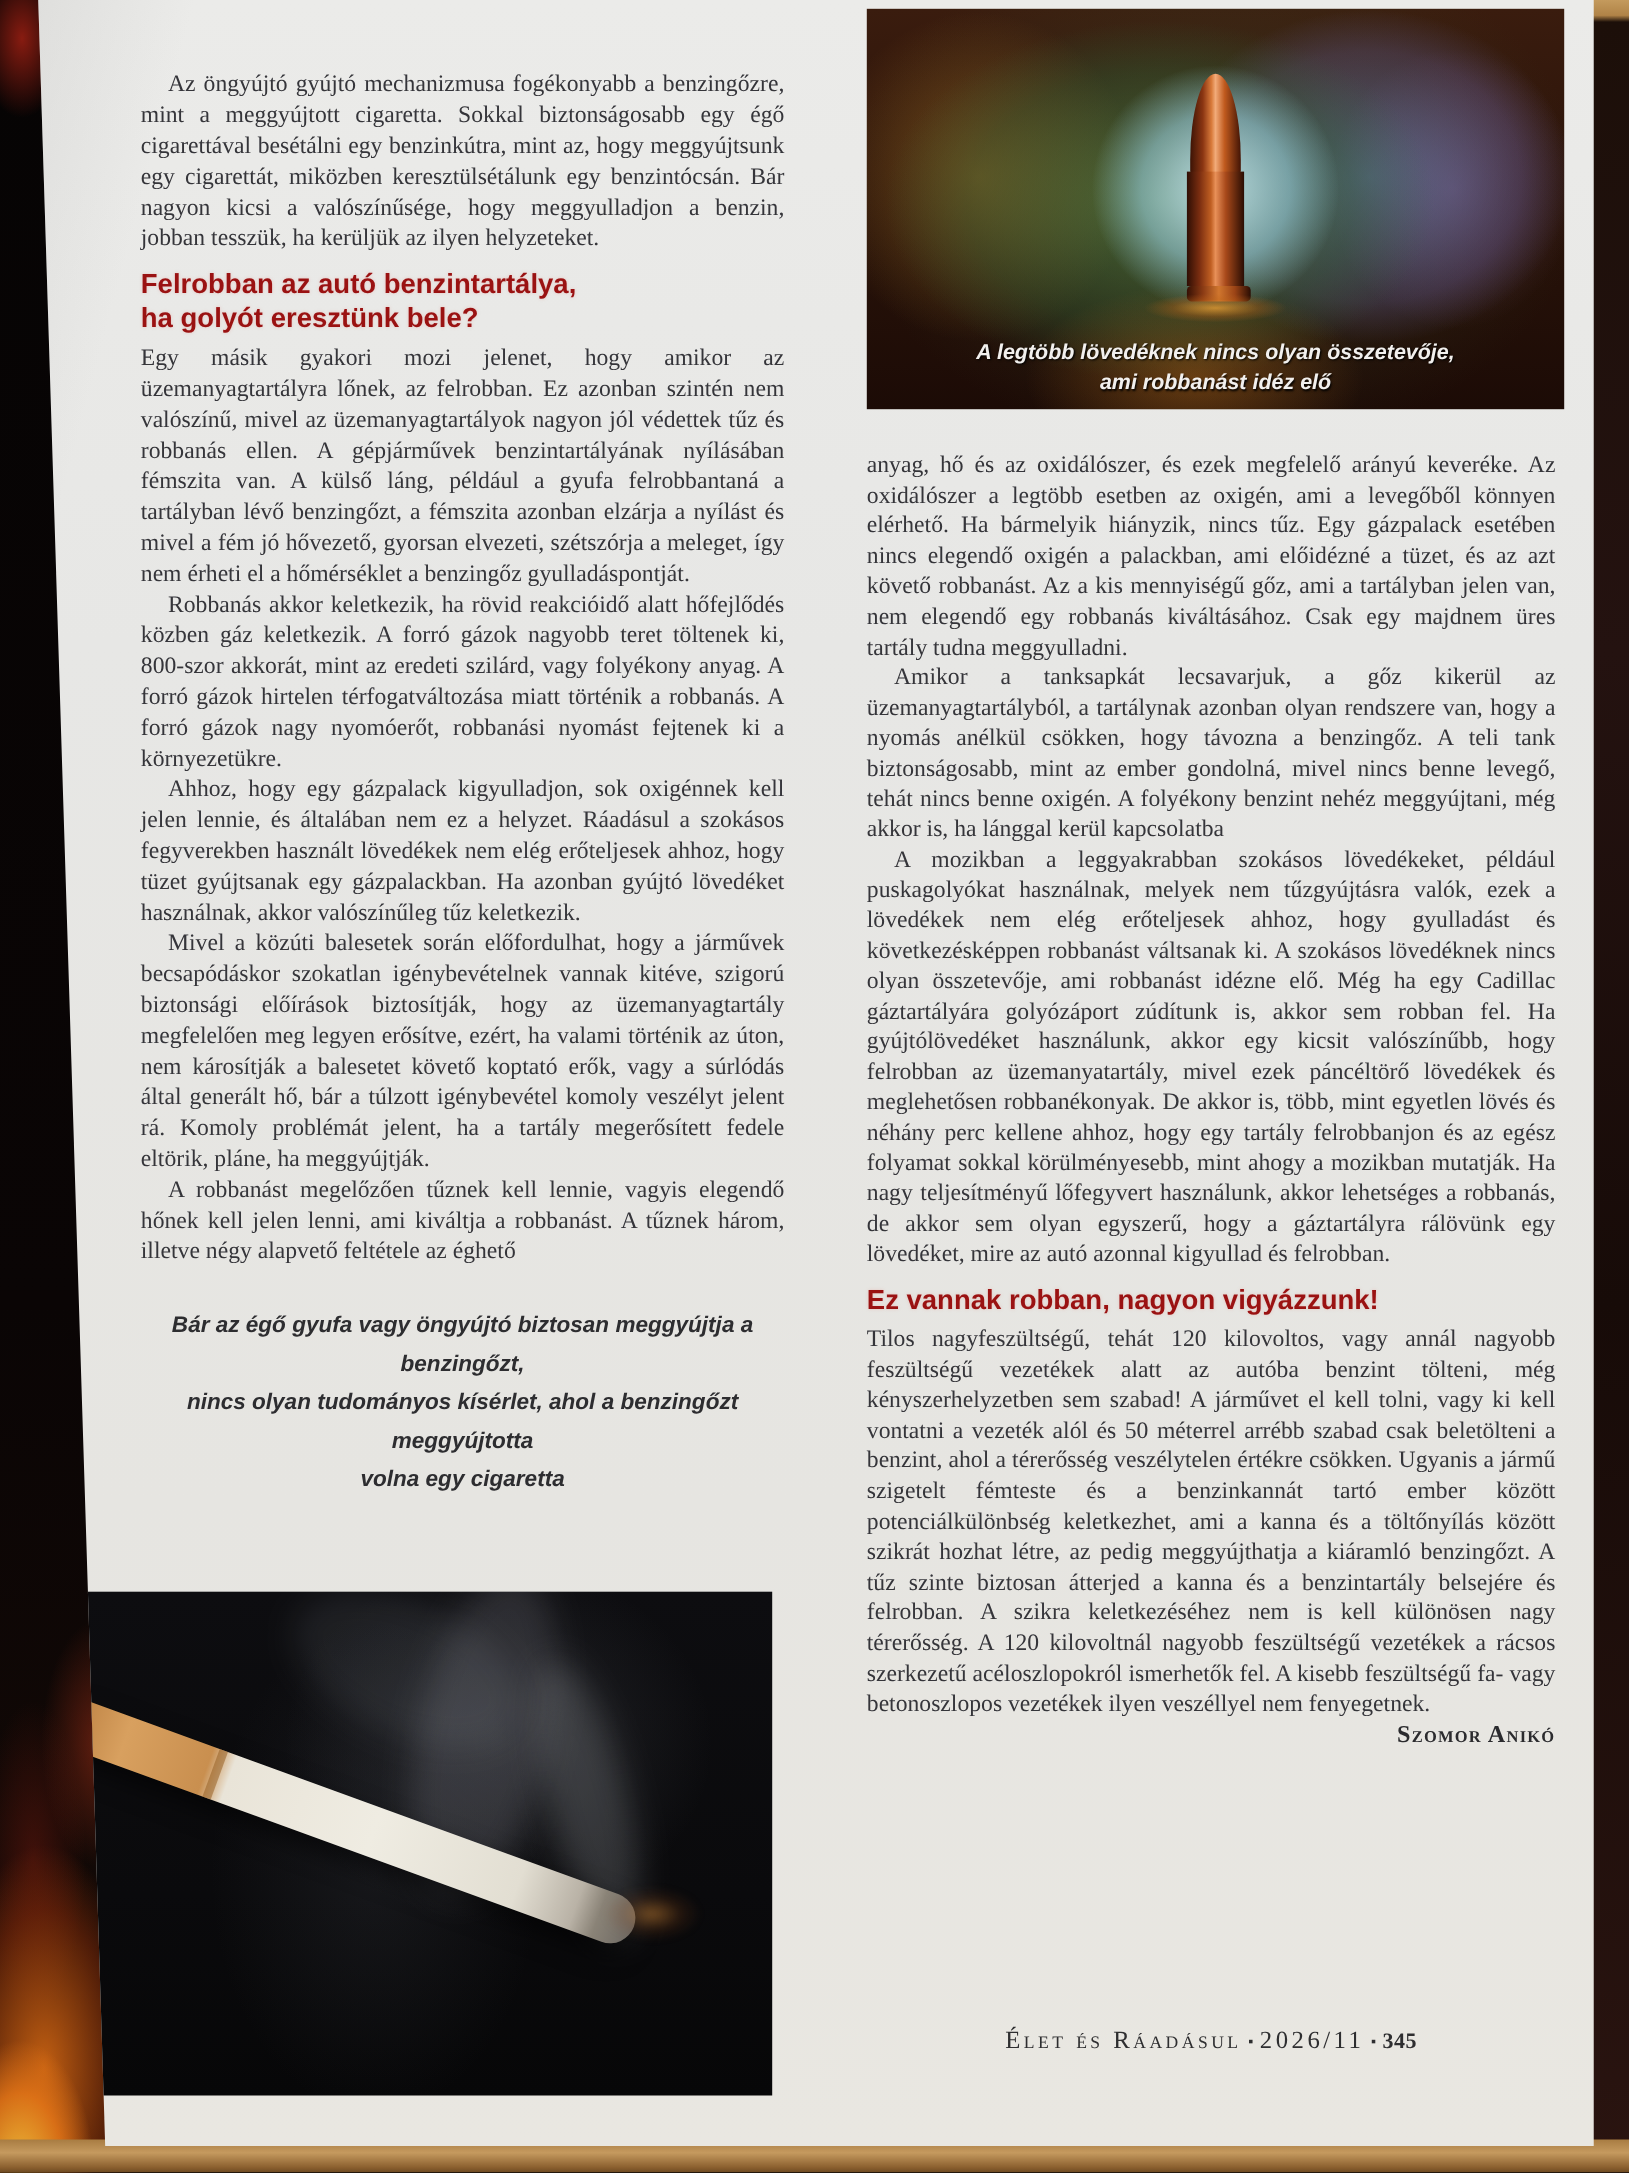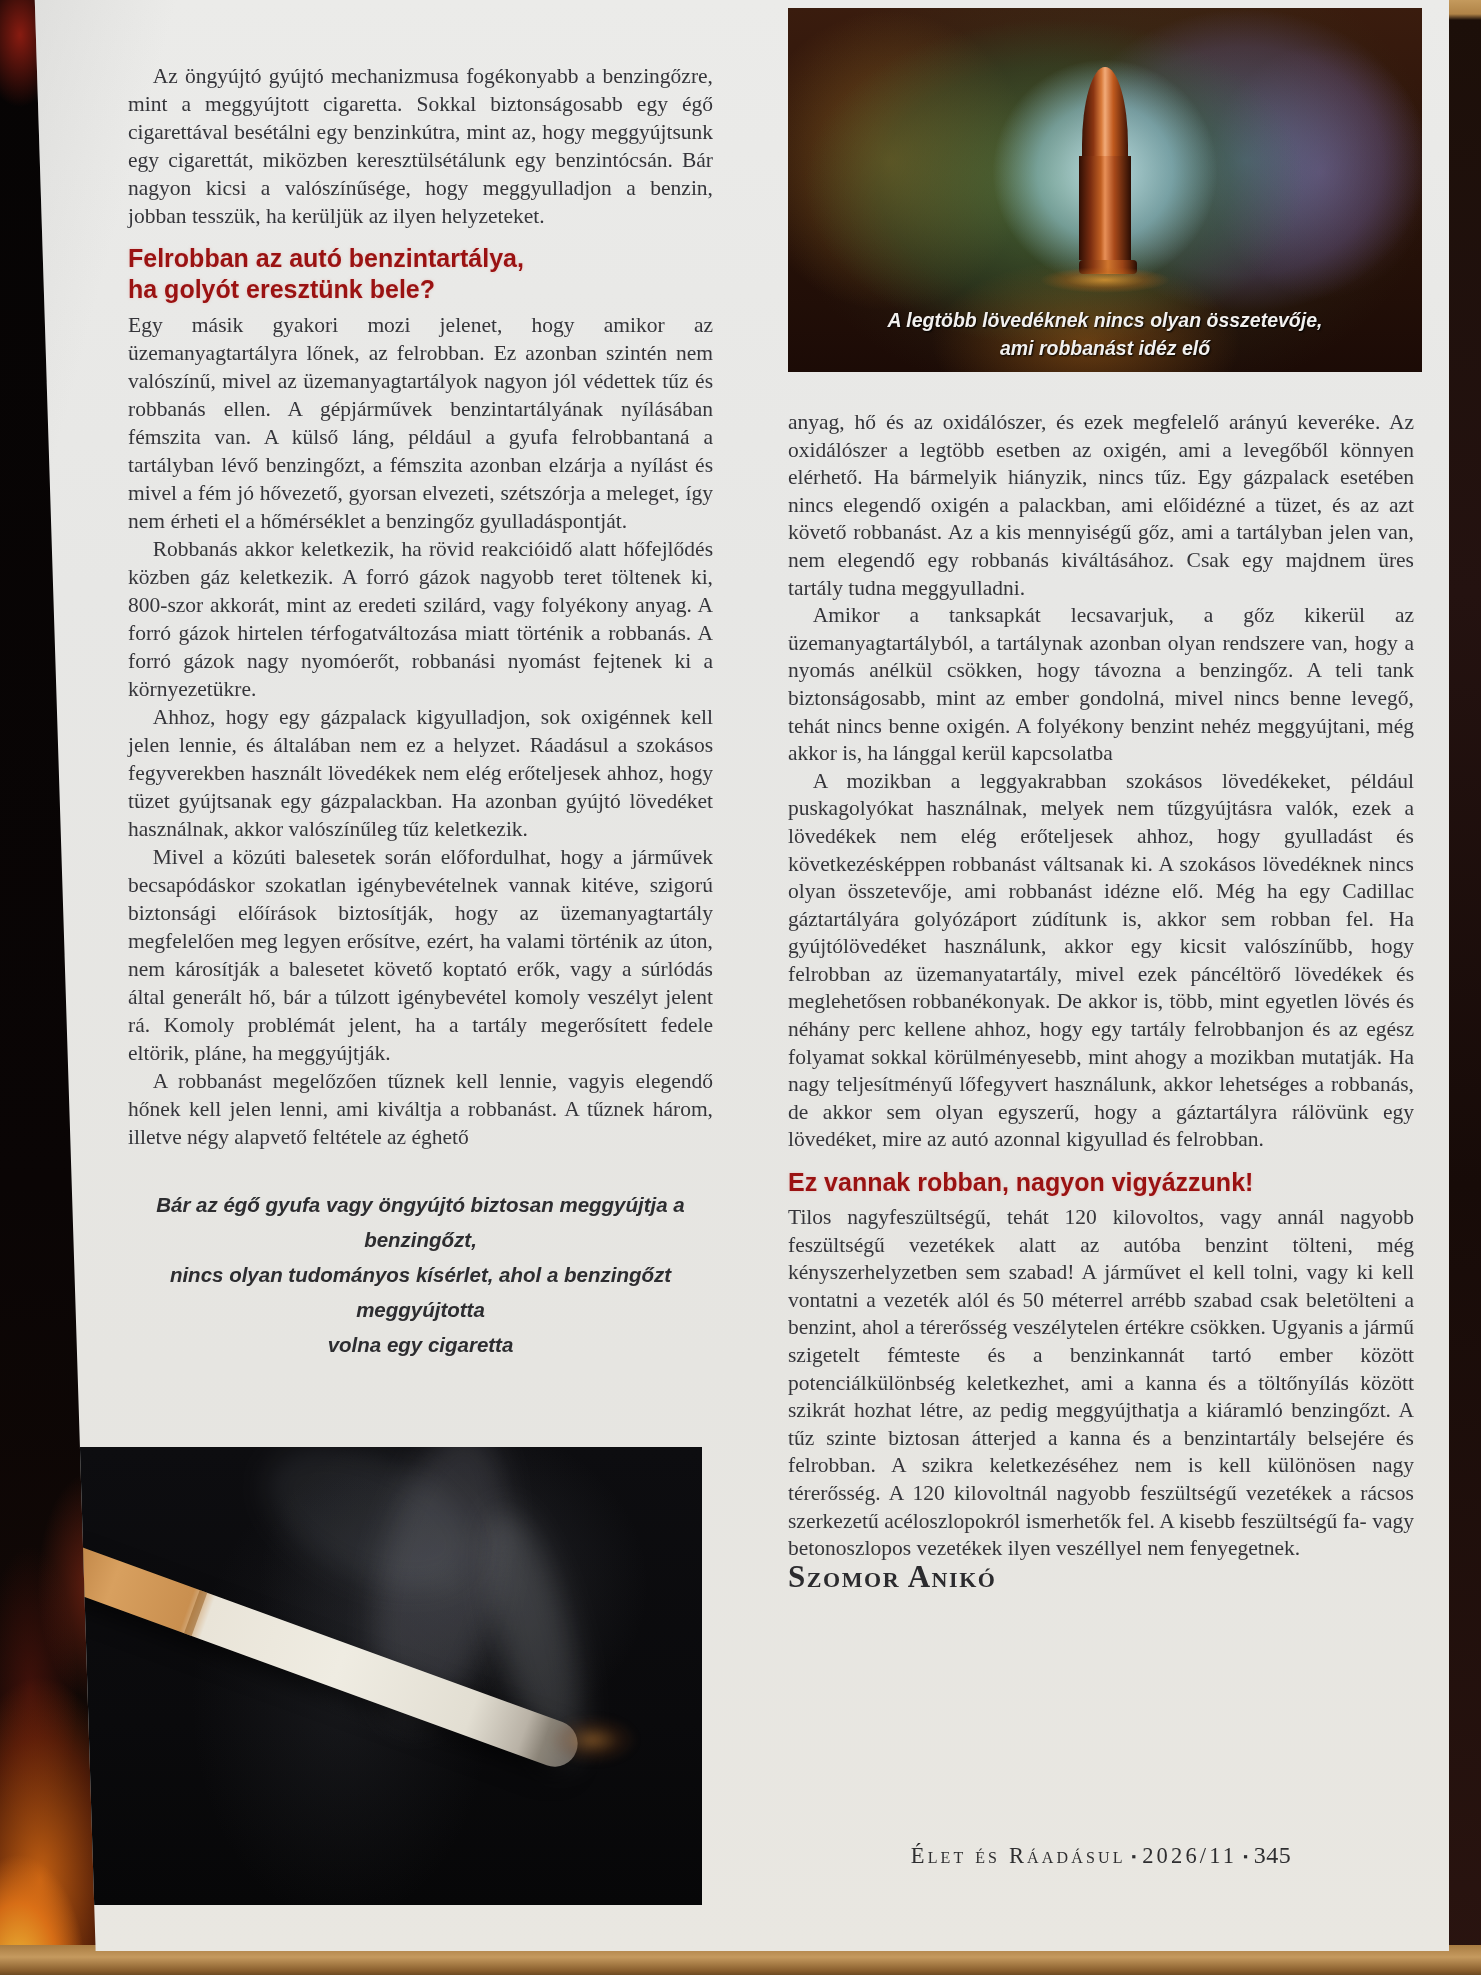--- a/index.html
+++ b/index.html
@@ -45,30 +45,30 @@
     font-family:"Liberation Sans", sans-serif;font-weight:bold;
     color:#9a1212;text-align:left;font-size:25px;line-height:31px;
     margin:13px 0 6px 0;text-shadow:0 0 3px rgba(226,130,120,.35);
   }
   .caption-italic{
     font-family:"Liberation Sans", sans-serif;font-weight:bold;font-style:italic;
     color:#2d2d30;text-align:center;font-size:20.5px;line-height:35px;
     margin-top:36px;padding:0 4px;text-align-last:center;
   }
   .author{
-    font-weight:bold;font-variant:small-caps;
-    font-size:31px;letter-spacing:.05em;color:#2b2b2e;margin-top:6px;text-indent:0;
+    text-align:right;font-weight:bold;font-variant:small-caps;
+    font-size:22px;letter-spacing:.05em;color:#2b2b2e;margin-top:6px;text-indent:0;
   }
   .footer{
     position:absolute;left:788px;top:1842px;width:626px;
     text-align:center;color:#2e2e30;font-size:22.5px;
     font-variant:small-caps;letter-spacing:.14em;
   }
   .footer .sep{font-size:13px;vertical-align:2px;padding:0 6px;letter-spacing:0;}
-  .footer .pageno{font-weight:normal;font-size:24px;letter-spacing:.02em;}
+  .footer .pageno{font-weight:bold;font-size:20px;letter-spacing:.02em;}
   
   .photo-bullet{
     position:absolute;left:788px;top:8px;width:634px;height:364px;
     background:
       radial-gradient(220px 120px at 47% 92%, rgba(205,120,28,.4), rgba(0,0,0,0) 70%),
       radial-gradient(150px 150px at 50% 45%, rgba(205,238,246,.85), rgba(160,215,235,.55) 45%, rgba(80,140,180,0) 75%),
       radial-gradient(320px 210px at 42% 48%, rgba(90,150,80,.55), rgba(50,100,55,.35) 55%, rgba(20,50,25,0) 78%),
       radial-gradient(230px 190px at 72% 42%, rgba(110,150,210,.5), rgba(110,110,190,.25) 60%, rgba(40,40,90,0) 80%),
       radial-gradient(150px 170px at 84% 45%, rgba(170,120,200,.3), rgba(80,50,110,0) 75%),
       radial-gradient(190px 200px at 16% 42%, rgba(190,130,40,.45), rgba(120,70,20,0) 75%),

